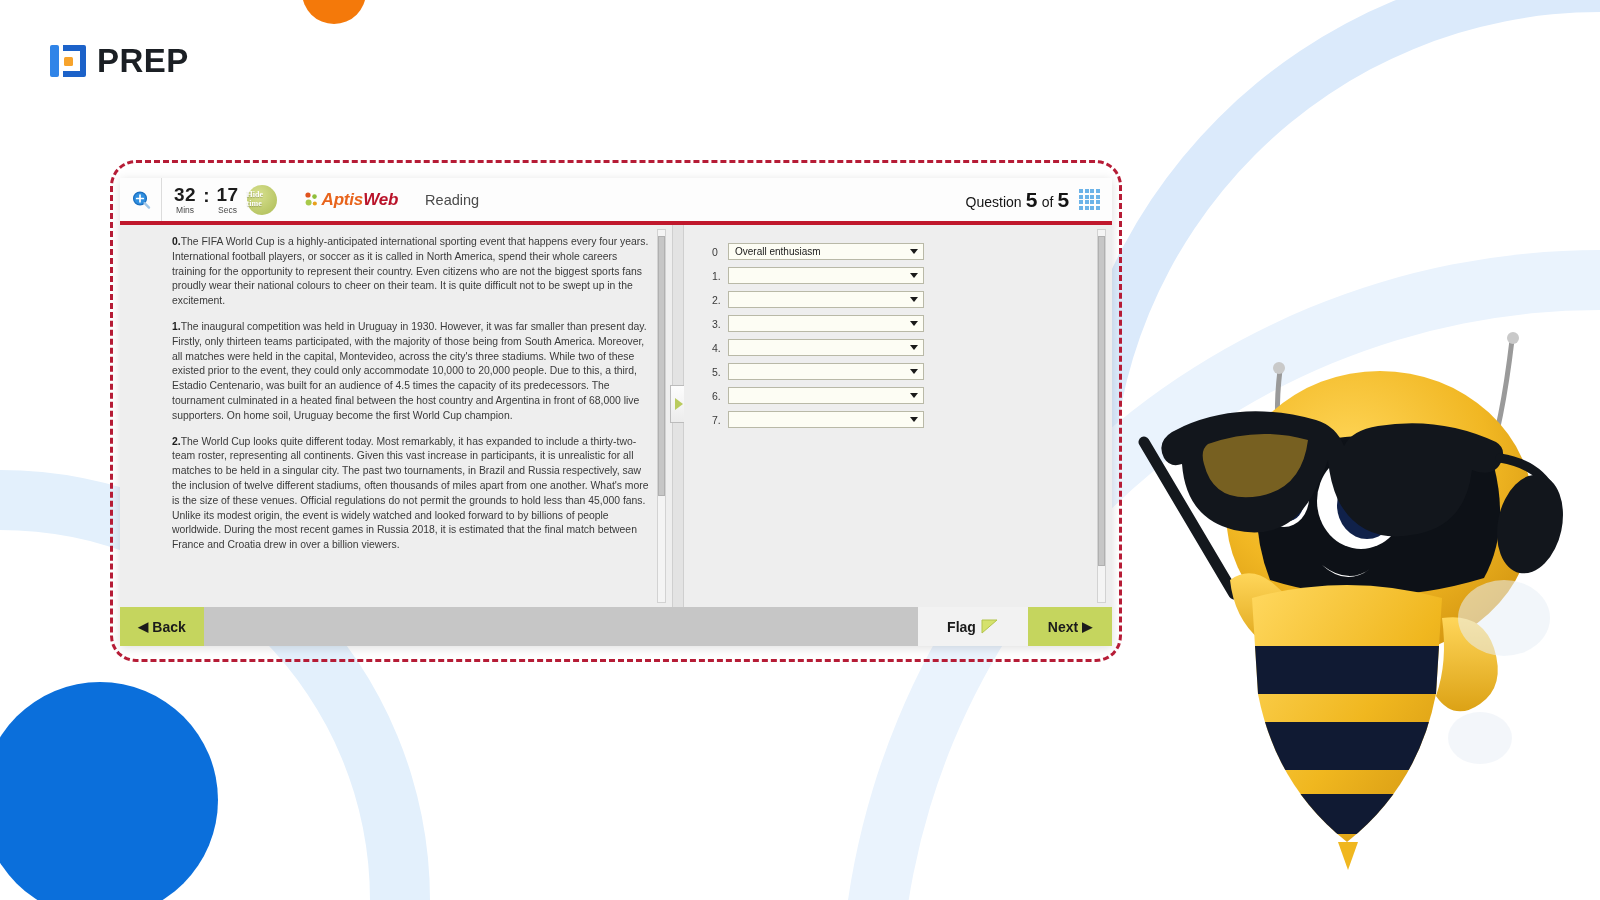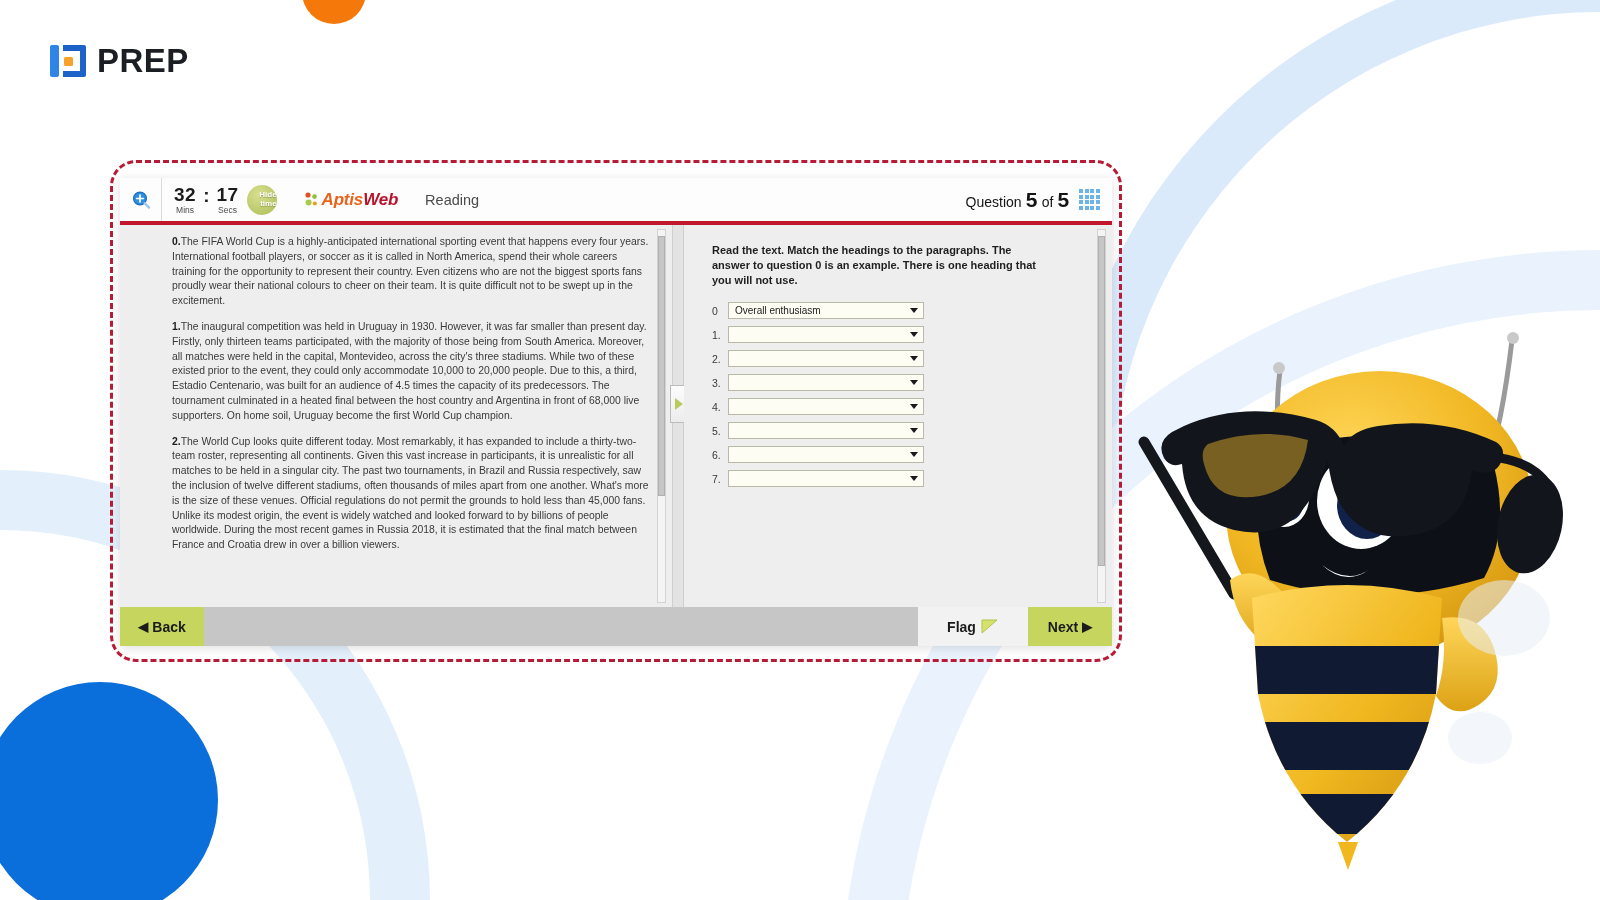--- a/index.html
+++ b/index.html
@@ -61,23 +61,24 @@
     padding: 0 9px 0 12px;
   }
   .tm-col { display: flex; flex-direction: column; align-items: center; line-height: 1; }
   .tm-num { font-size: 19px; font-weight: 700; color: #1c1c1c; letter-spacing: .5px; }
   .tm-lbl { font-size: 8.5px; color: #4a4a4a; margin-top: 2px; }
   .tm-colon { font-size: 19px; font-weight: 700; color: #1c1c1c; padding: 0 4px 7px 4px; }
   .hide-time {
     width: 30px; height: 30px; border-radius: 50%;
     background: radial-gradient(circle at 38% 32%, #d7e08f, #b6c462 78%);
     color: #ffffff; font-size: 8px; font-weight: 700;
-    display: flex; flex-direction: column; align-items: flex-end; justify-content: center;
+    display: flex; flex-direction: column; align-items: flex-start; justify-content: center;
     line-height: 1.05; margin-left: 5px;
     text-shadow: 0 1px 1px rgba(0,0,0,.25);
+    font-family: Liberation Serif, serif;
   }
   .aptis-logo { display: flex; align-items: center; margin-left: 18px; }
   .aptis-dots { width: 16px; height: 18px; margin-right: 2px; }
   .aptis-word { font-size: 17px; font-weight: 700; letter-spacing: -.2px; font-style: italic; }
   .aptis-a { color: #e8641c; }
   .aptis-web { color: #b9132a; }
   .section-name {
     margin-left: 27px; font-size: 14.5px; color: #4b4b4b;
   }
   .qcount {
@@ -291,21 +292,20 @@
       </div>
     </div>
 
     <div class="splitter">
       <div class="splitter-handle">
         <span class="tri"></span>
       </div>
     </div>
 
     <div class="pane-right">
-      <div class="instructions">Read the text. Match the headings to the paragraphs. The answer to question 0 is an example. There is one heading that you will not use.</div>
 
       <div class="qrow">
         <span class="qnum">0</span>
         <div class="qselect">
           <span>Overall enthusiasm</span>
           <span class="caret"></span>
         </div>
       </div>
       <div class="qrow">
         <span class="qnum">1.</span>

